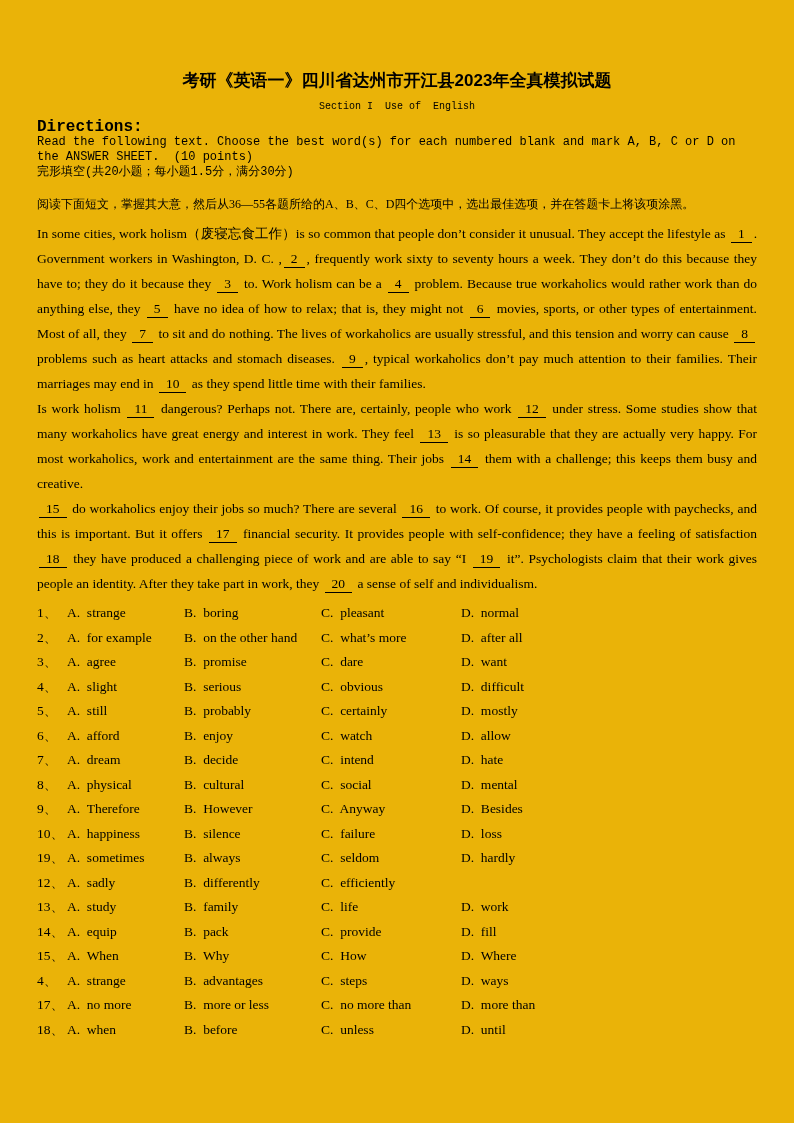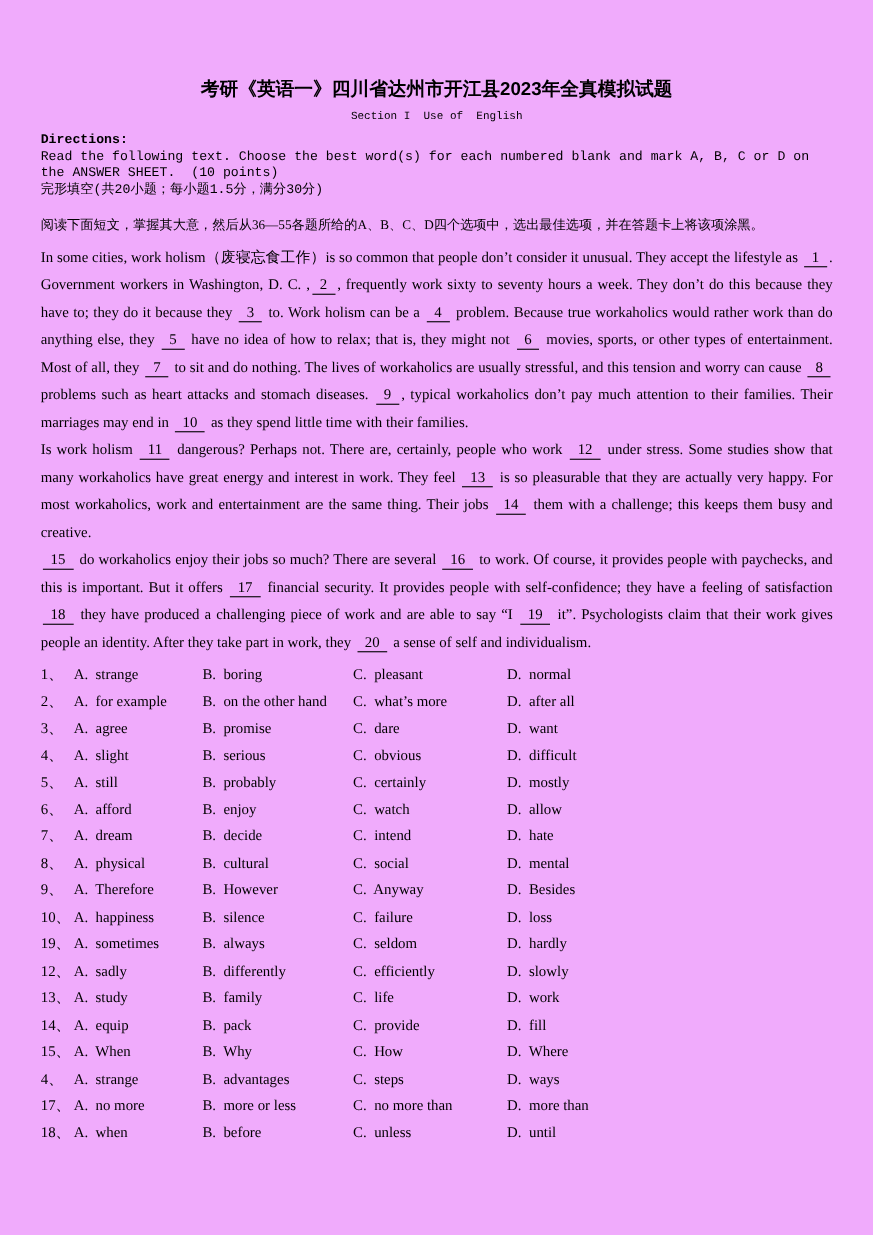--- a/index.html
+++ b/index.html
@@ -2,21 +2,21 @@
 <html><head>
 <meta charset="utf-8">
 <style>
   html, body { margin: 0; padding: 0; background: #ffffff; }
   .page {
     position: relative;
     width: 794px;
     height: 1123px;
     box-sizing: border-box;
     padding: 70px 37px 0 37px;
-    background: #f0abfc;
+    background: #eab308;
     color: #000000;
     overflow: hidden;
     font-family: "Liberation Serif", serif;
   }
   .title {
     margin: 0 0 7px 0;
     text-align: center;
     font-family: "Liberation Sans", sans-serif;
     font-weight: bold;
     font-size: 17px;
@@ -26,21 +26,21 @@
     margin: 0 0 6px 0;
     text-align: center;
     font-family: "Liberation Mono", monospace;
     font-size: 10px;
     line-height: 15px;
     white-space: pre;
   }
   .dir-label {
     font-family: "Liberation Mono", monospace;
     font-weight: bold;
-    font-size: 12px;
+    font-size: 16px;
     line-height: 15px;
   }
   .dir-text {
     font-family: "Liberation Mono", monospace;
     font-size: 12px;
     line-height: 15px;
     white-space: pre-wrap;
   }
   .cn {
     margin: 11px 0 3px 0;
@@ -164,21 +164,20 @@
         <span class="opt-cell">A.  sometimes</span>
         <span class="opt-cell">B.  always</span>
         <span class="opt-cell">C.  seldom</span>
         <span class="opt-cell">D.  hardly</span>
       </div>
     <div class="opt-row">
         <span class="opt-num">12、</span>
         <span class="opt-cell">A.  sadly</span>
         <span class="opt-cell">B.  differently</span>
         <span class="opt-cell">C.  efficiently</span>
-        <span class="opt-cell">D.  slowly</span>
       </div>
     <div class="opt-row">
         <span class="opt-num">13、</span>
         <span class="opt-cell">A.  study</span>
         <span class="opt-cell">B.  family</span>
         <span class="opt-cell">C.  life</span>
         <span class="opt-cell">D.  work</span>
       </div>
     <div class="opt-row">
         <span class="opt-num">14、</span>

